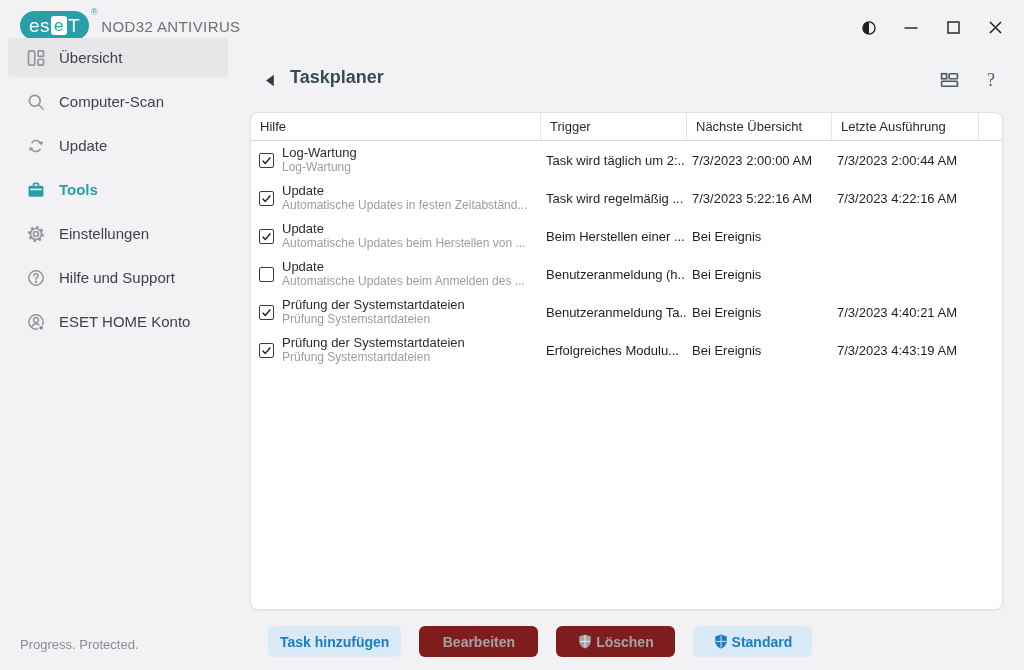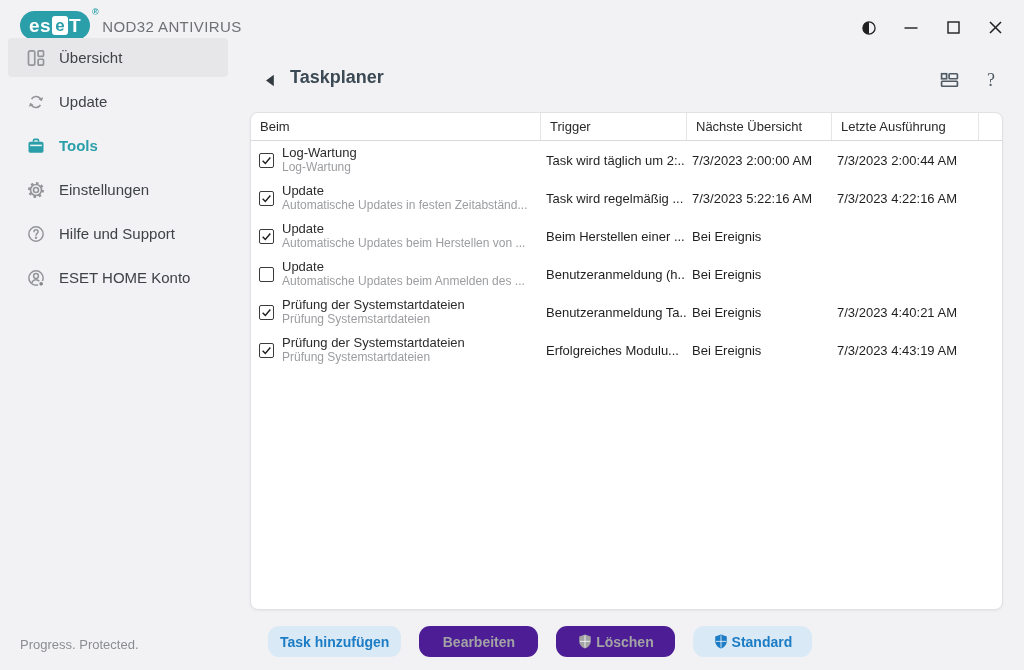--- a/index.html
+++ b/index.html
@@ -11,21 +11,21 @@
     overflow: hidden;
     color: #2c2c2c;
   }
 
   
   .topbar { position:absolute; top:0; left:0; right:0; height:55px; }
   .logo-wrap { position:absolute; left:20px; top:11px; display:flex; align-items:center; }
   .logo-pill {
     position:relative; height:29px; background:#2a9fa9; border-radius:15px;
     display:flex; align-items:center; padding:0 9px; color:#fff;
-    font-weight:bold; font-size:19px; letter-spacing:0.5px;
+    font-weight:normal; font-size:19px; letter-spacing:0.5px;
   }
   .logo-pill .boxed {
     background:#fff; color:#2a9fa9; border-radius:3px; padding:0 3px;
     margin:0 1px; font-size:17px; line-height:19px;
   }
   .logo-reg { position:absolute; top:-4px; right:-9px; font-size:9px; color:#2a9fa9; }
   .product-name { margin-left:12px; font-size:15px; letter-spacing:0.4px; color:#6e7073; padding-top:2px; }
   .win-controls { position:absolute; right:8px; top:0; height:55px; display:flex; align-items:center; }
   .win-btn { width:42px; height:36px; display:flex; align-items:center; justify-content:center; cursor:default; }
 
@@ -69,26 +69,26 @@
     width:15px; height:15px; border:1.6px solid #3a3a3a; border-radius:2px;
     background:#fff; flex:0 0 15px; display:flex; align-items:center; justify-content:center;
   }
   .task-text { display:flex; flex-direction:column; overflow:hidden; }
   .t-title { font-size:13px; color:#2c2c2c; line-height:1.2; white-space:nowrap; }
   .t-desc { font-size:12px; color:#9b9da0; line-height:1.25; white-space:nowrap; }
 
   
   .footer-btns { position:absolute; left:268px; top:626px; display:flex; gap:18px; }
   .btn {
-    height:31px; min-width:119px; border:none; border-radius:11px;
+    height:31px; min-width:119px; border:none; border-radius:6px;
     font-family:"Liberation Sans", sans-serif; font-size:14px; font-weight:bold;
     display:flex; align-items:center; justify-content:center; gap:4px; padding:0 12px;
   }
   .btn.enabled { background:#d9e9f6; color:#1c7cc4; cursor:pointer; }
-  .btn.disabled { background:#4c1d95; color:#a3a3a6; }
+  .btn.disabled { background:#7f1d1d; color:#a3a3a6; }
   .tagline { position:absolute; left:20px; top:637px; font-size:13px; color:#8b8d91; }
 </style>
 </head>
 <body>
 
 <div class="topbar">
   <div class="logo-wrap">
     <div class="logo-pill">
       <span>es</span>
         <span class="boxed">e</span>
@@ -135,20 +135,29 @@
     <span class="side-icon">
         <svg width="20" height="20" viewBox="0 0 24 24" fill="none" stroke="#939598" stroke-width="2">
           <rect x="3" y="3.5" width="7.5" height="17" rx="2"></rect>
           <rect x="14.5" y="3.5" width="6.5" height="6.5" rx="1"></rect>
           <rect x="14.5" y="13.5" width="6.5" height="7" rx="1"></rect>
         </svg>
       </span>
     <span>Übersicht</span>
   </div>
 
+  <div class="side-item">
+    <span class="side-icon">
+        <svg width="20" height="20" viewBox="0 0 24 24" fill="none" stroke="#939598" stroke-width="2">
+          <circle cx="10.5" cy="10.5" r="6.5"></circle>
+          <line x1="15.6" y1="15.6" x2="21" y2="21"></line>
+        </svg>
+      </span>
+    <span>Computer-Scan</span>
+  </div>
 
   <div class="side-item">
     <span class="side-icon">
         <svg width="20" height="20" viewBox="0 0 24 24" fill="none" stroke="#939598" stroke-width="2">
           <path d="M6.6 8.3A6.6 6.6 0 0 1 18.2 9.6"></path>
           <path d="M17.4 15.7A6.6 6.6 0 0 1 5.8 14.4"></path>
           <path d="M20.6 6.2 19 11l-4.2-2.6z" fill="#939598" stroke="none"></path>
           <path d="M3.4 17.8 5 13l4.2 2.6z" fill="#939598" stroke="none"></path>
         </svg>
       </span>
@@ -215,21 +224,21 @@
         <rect x="11.5" y="4.5" width="10" height="6" rx="1"></rect>
         <rect x="2.5" y="13.5" width="19" height="6" rx="1"></rect>
       </svg>
     </span>
     <span class="hdr-icon hdr-q">?</span>
   </div>
 </div>
 
 <div class="card">
   <div class="thead">
-    <div class="th">Beim</div>
+    <div class="th">Hilfe</div>
     <div class="th">Trigger</div>
     <div class="th">Nächste Übersicht</div>
     <div class="th">Letzte Ausführung</div>
     <div class="th"></div>
   </div>
   <div id="tbody">
   <div class="trow">
     <div class="cell task-cell">
       <span class="cb">
         <svg class="check" width="11" height="11" viewBox="0 0 12 12">

